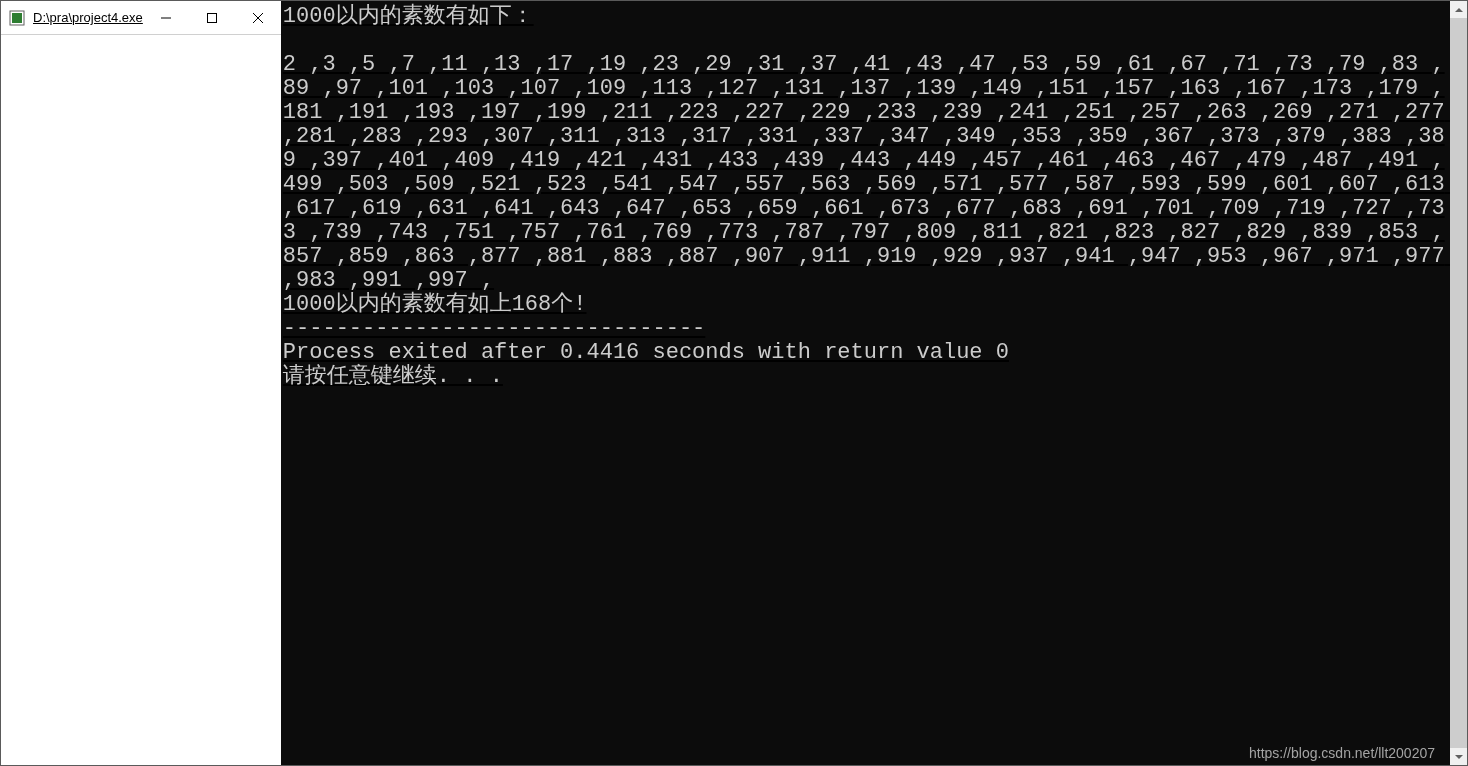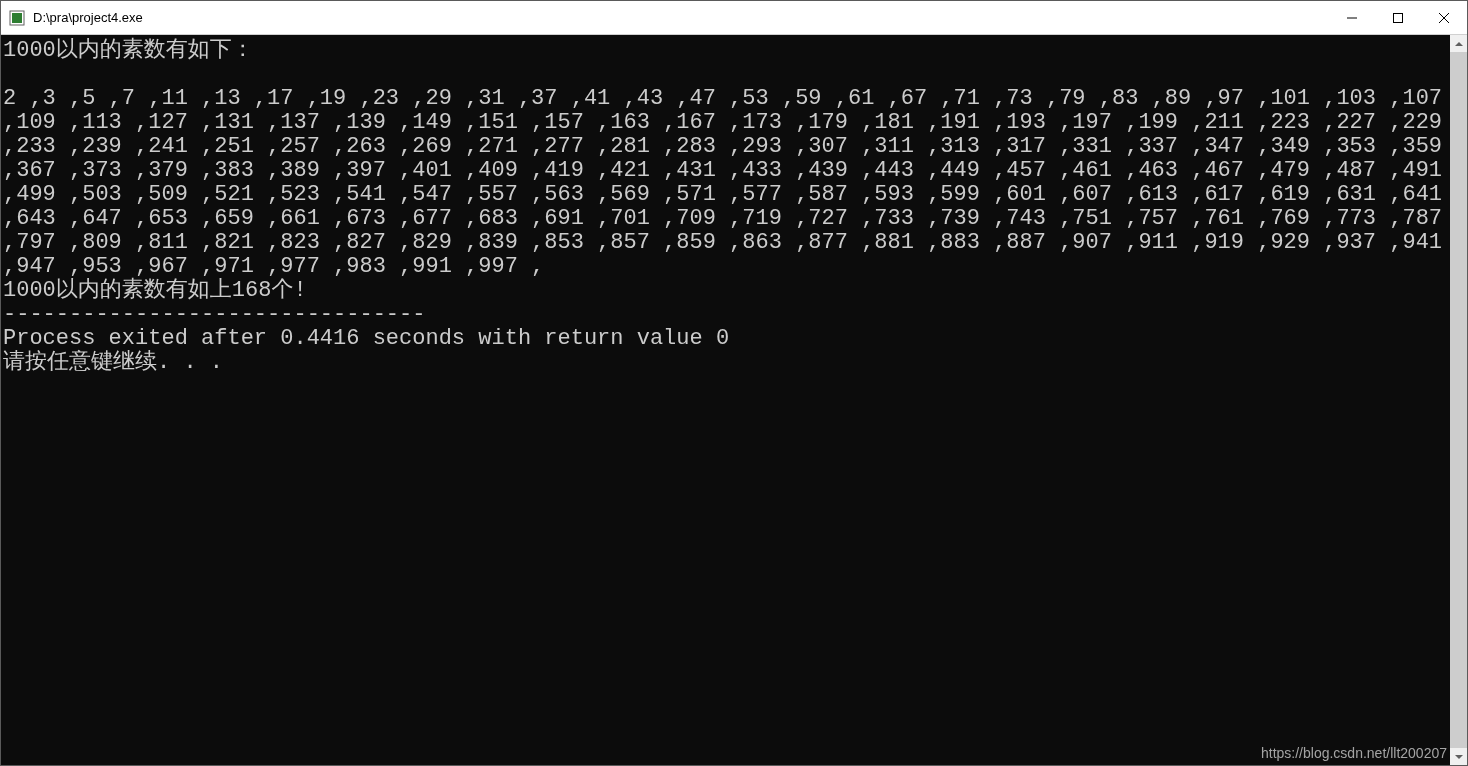--- a/index.html
+++ b/index.html
@@ -1,26 +1,26 @@
 <!DOCTYPE html>
 <html><head>
 <meta charset="utf-8">
 <style>
   * { margin: 0; padding: 0; box-sizing: border-box; }
   html, body { width: 1468px; height: 766px; overflow: hidden; font-family: "Segoe UI", Tahoma, sans-serif; background: #000; }
-  .window { width: 1468px; height: 766px; background: #fff; display: flex; flex-direction: column; border: 1px solid #5a5a5a; }
+  .window { width: 1468px; height: 766px; background: #fff; display: flex; flex-direction: row; border: 1px solid #5a5a5a; text-decoration: underline; }
   .titlebar { height: 34px; background: #ffffff; display: flex; align-items: center; justify-content: space-between; border-bottom: 1px solid #d0d0d0; }
   .titlebar-left { display: flex; align-items: center; gap: 8px; padding-left: 8px; }
   .title-icon { width: 16px; height: 16px; display: flex; align-items: center; justify-content: center; }
   .title-text { font-size: 13px; color: #000; }
   .win-controls { display: flex; height: 100%; }
   .win-btn { width: 46px; height: 100%; display: flex; align-items: center; justify-content: center; color: #000; }
   .console-wrap { flex: 1; display: flex; background: #000; position: relative; }
   .console { flex: 1; background: #0c0c0c; color: #cccccc; font-family: Consolas, "Courier New", monospace; font-size: 22px; line-height: 24px; padding: 4px 2px 2px 2px; white-space: pre-wrap; word-break: break-all; overflow: hidden; }
-  .watermark { position: absolute; right: 20px; bottom: 4px; color: #bfbfbf; font-size: 14px; font-family: "Segoe UI", sans-serif; opacity: 0.85; pointer-events: none; margin-left: 8px; }
+  .watermark { position: absolute; right: 32px; bottom: 4px; color: #bfbfbf; font-size: 14px; font-family: "Segoe UI", sans-serif; opacity: 0.85; pointer-events: none; margin-left: 8px; }
   .scrollbar { width: 17px; background: #f0f0f0; display: flex; flex-direction: column; }
   .scroll-btn { height: 17px; background: #f0f0f0; display: flex; align-items: center; justify-content: center; color: #606060; font-size: 8px; }
   .scroll-track { flex: 1; background: #f0f0f0; }
   .scroll-thumb { height: 100%; background: #cdcdcd; }
 </style>
 </head>
 <body>
 
 <div class="window">
   <div class="titlebar">

